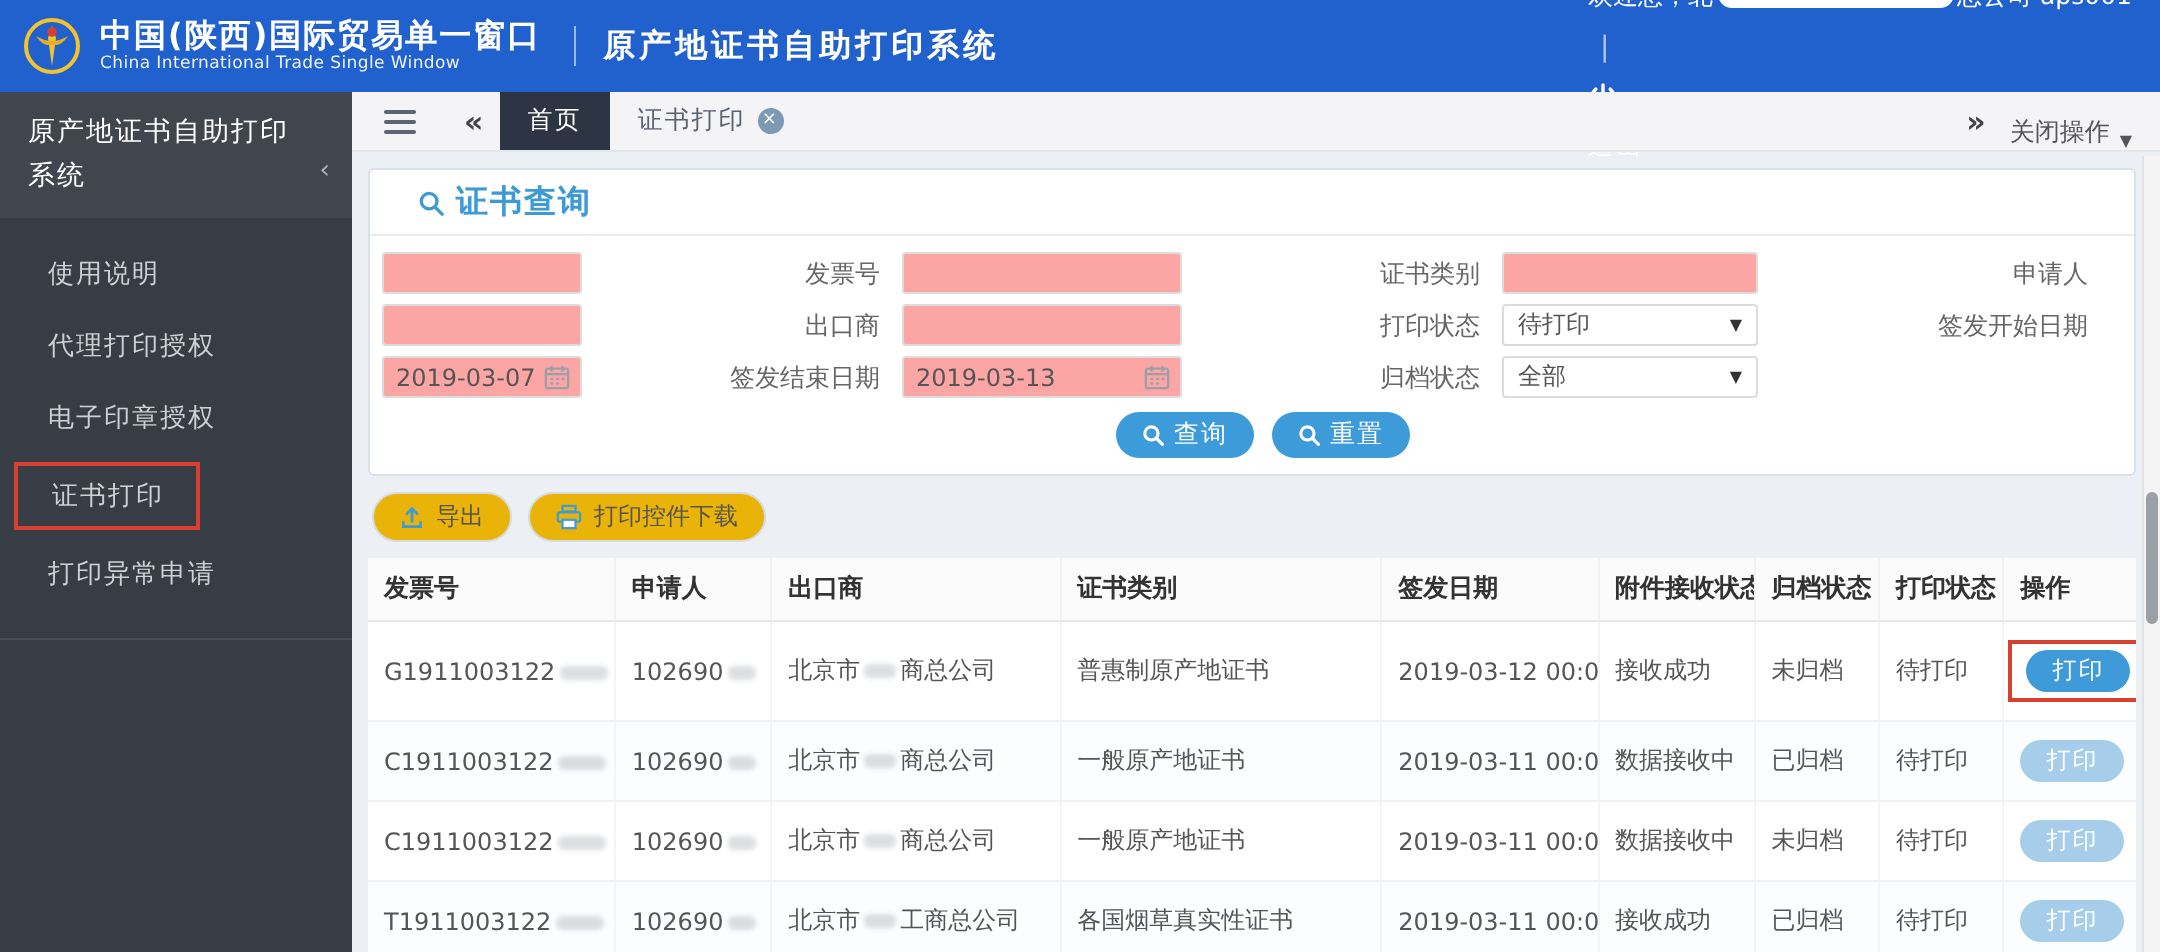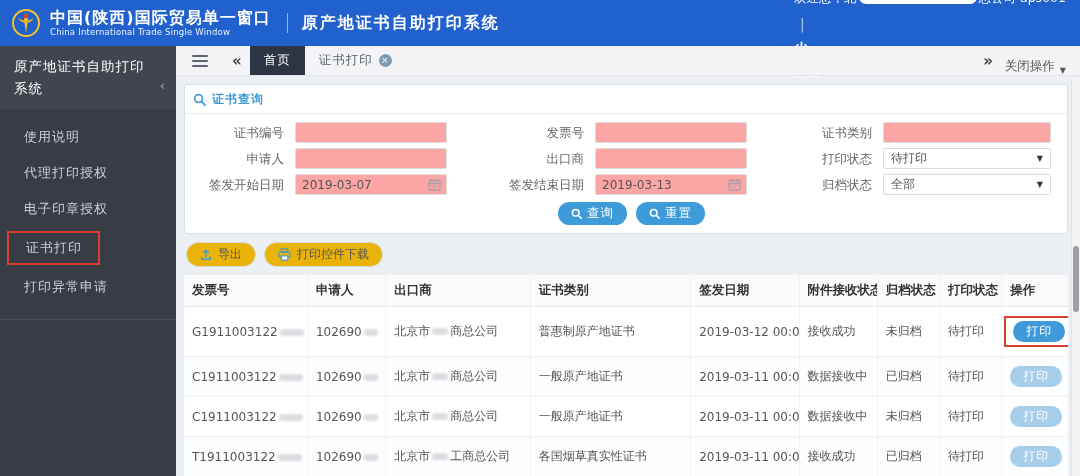--- a/index.html
+++ b/index.html
@@ -42,21 +42,21 @@
   .tab-home { background:#2d3443; color:#fff; letter-spacing:1px; }
   .tab-cur { color:#5a6270; letter-spacing:1px; gap:6px; }
   .tab-close { width:13px; height:13px; border-radius:50%; background:#7d9ab5; color:#fff; font-size:9px; line-height:13px; text-align:center; cursor:pointer; }
   .tabbar .spacer { flex:1; }
   .close-ops { display:flex; align-items:flex-end; gap:5px; padding:0 14px 0 4px; cursor:pointer; color:#555; }
   .caret { font-size:8px; color:#555; }
 
   
   .content { flex:1; padding:8px 12px 0 8px; overflow:hidden; }
   .panel { background:#fff; border:1px solid #d9e0e8; border-radius:3px; }
-  .panel-title { display:flex; align-items:center; gap:6px; padding:6px 8px 5px; color:#3d9ad5; font-size:12px; font-weight:bold; border-bottom:1px solid #e8ecf0; letter-spacing:1px; }
+  .panel-title { display:flex; align-items:center; gap:6px; padding:6px 24px 5px; color:#3d9ad5; font-size:16px; font-weight:bold; border-bottom:1px solid #e8ecf0; letter-spacing:1px; }
 
   .form { display:grid; grid-template-columns:100px 152px 140px 152px 128px 168px; row-gap:5px; column-gap:4px; padding:8px 12px 8px 6px; }
   .f-label { text-align:right; padding-right:7px; line-height:21px; color:#666; font-size:12.5px; white-space:nowrap; }
   .f-box { position:relative; }
   .f-input { width:100%; height:21px; border:1px solid #dcdcdc; border-radius:2px; padding:0 6px; font-size:12px; color:#555; background:#fca5a5; font-family:inherit; }
   .f-select { display:flex; align-items:center; justify-content:space-between; height:21px; border:1px solid #dcdcdc; border-radius:2px; padding:0 7px; color:#555; cursor:pointer; background:#fff; }
   .f-select .caret { font-size:8px; color:#333; }
   .cal-icon { position:absolute; right:6px; top:4px; color:#9aa0a6; }
   .btn-row { grid-column:1 / 5; display:flex; justify-content:flex-end; gap:9px; padding:2px 42px 0 0; }
   .pill-btn { display:flex; align-items:center; gap:5px; height:23px; border:none; border-radius:12px; background:#3d9bd9; color:#fff; font-size:12.5px; padding:0 13px; cursor:pointer; letter-spacing:1px; font-family:inherit; }
@@ -160,21 +160,20 @@
 
         <section class="panel search-panel">
           <div class="panel-title">
             <svg width="13" height="13" viewBox="0 0 14 14">
               <circle cx="6" cy="6" r="4.2" fill="none" stroke="#3d9ad5" stroke-width="1.8"></circle>
               <path d="M9.2 9.2 L13 13" stroke="#3d9ad5" stroke-width="1.8" stroke-linecap="round"></path>
             </svg>
             <span>证书查询</span>
           </div>
           <div class="form">
-            <div class="f-label">证书编号</div>
             <div class="f-box"><input class="f-input" style=""></div>
             <div class="f-label">发票号</div>
             <div class="f-box"><input class="f-input" style=""></div>
             <div class="f-label">证书类别</div>
             <div class="f-box"><input class="f-input" style=""></div>
 
             <div class="f-label">申请人</div>
             <div class="f-box"><input class="f-input" style=""></div>
             <div class="f-label">出口商</div>
             <div class="f-box"><input class="f-input" style=""></div>

